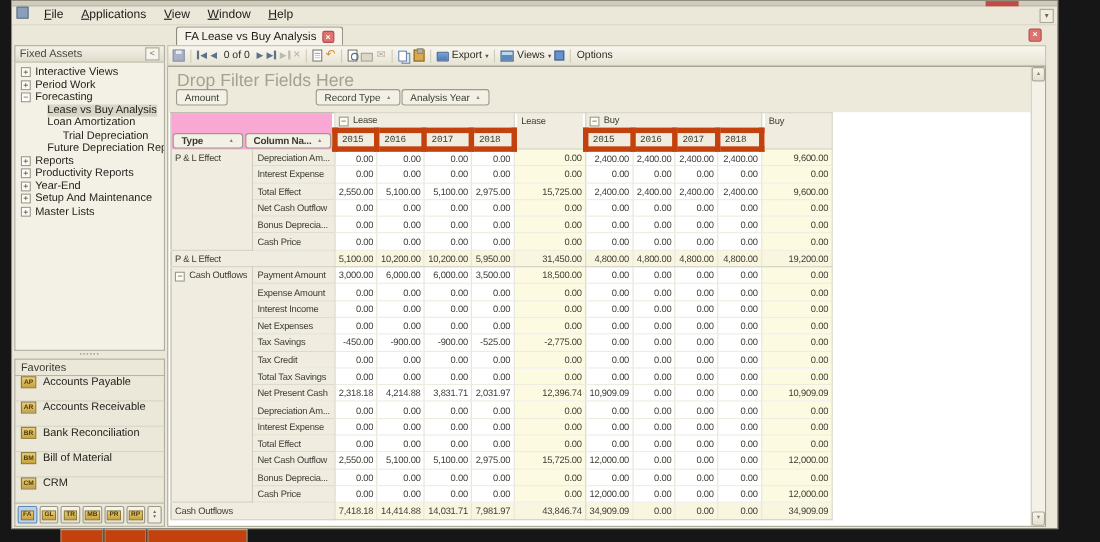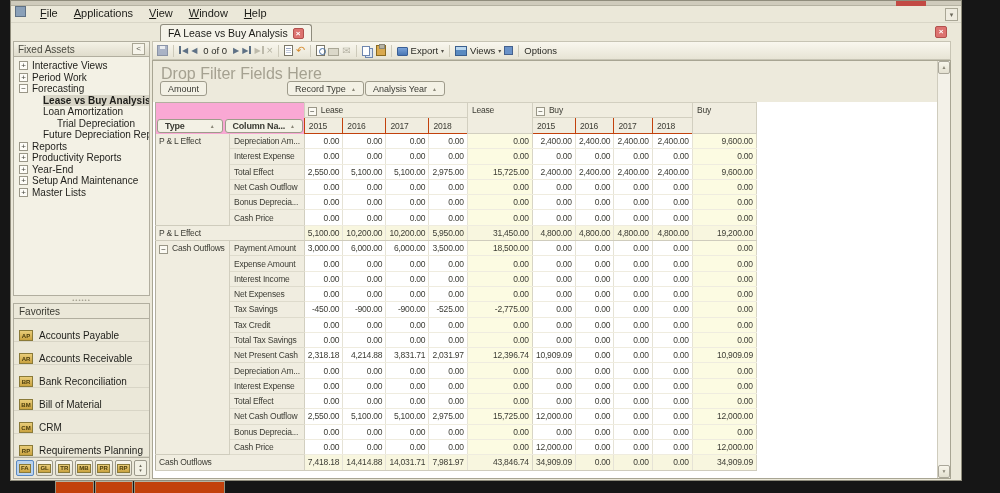--- a/index.html
+++ b/index.html
@@ -26,21 +26,21 @@
     line-height:10px; text-align:center; color:#5a5a50; }
   .treepanel { flex:1; background:#f3f1e5; border:1px solid #b1ae9f; border-top:none; padding-top:3px; overflow:hidden; }
   .treerow { height:11.5px; line-height:11.5px; font-size:10px; color:#1e1e1a; white-space:nowrap; display:flex; align-items:center; }
   .tog { display:inline-block; width:9px; height:9px; border:1px solid #9a9788; background:#fdfcf7;
     font-size:8px; line-height:7px; text-align:center; color:#44443c; margin-right:4px; flex:none; }
   .tlabel.sel { background:#d9d6c8; }
   .splitter { height:7px; display:flex; align-items:center; justify-content:center; color:#a5a292; font-size:6px; letter-spacing:1px; }
   .favhdr { height:16px; background:#ebe8d9; border:1px solid #b1ae9f; font-size:10px; color:#3a3a32;
     display:flex; align-items:center; padding:0 5px; }
   .favlist { background:#ebe8d9; border:1px solid #b1ae9f; border-top:none; }
-  .favitem { height:23px; display:flex; align-items:flex-end; gap:6px; padding:0 5px; border-bottom:1px solid #d8d5c6; }
+  .favitem { height:23px; display:flex; align-items:flex-start; gap:6px; padding:0 5px; border-bottom:1px solid #d8d5c6; }
   .favico { width:14px; height:11px; background:linear-gradient(#e9cd79,#c9a23f); border:1px solid #8a7a38;
     font-size:6px; font-weight:bold; color:#4a3c0c; text-align:center; line-height:10px; flex:none; }
   .favitem span.flabel { font-size:10px; color:#1e1e1a; }
   .modrow { height:21px; display:flex; align-items:center; gap:2px; padding:0 2px; background:#ebe8d9;
     border:1px solid #b1ae9f; border-top:none; }
   .modbtn { width:18px; height:16px; border:1px solid #9b988a; border-radius:2px; background:linear-gradient(#f8f6ec,#e3e0d0);
     display:flex; align-items:center; justify-content:center; }
   .modbtn.active { background:#b9d3ee; border-color:#5a88c0; }
   .modbtn i { font-style:normal; font-size:6px; font-weight:bold; color:#4a3c0c; background:linear-gradient(#e9cd79,#c9a23f);
     border:1px solid #8a7a38; padding:0 1px; line-height:7px; }
@@ -89,21 +89,21 @@
   .fieldbtn { position:absolute; display:inline-flex; align-items:center; gap:5px; background:#f3f1e5; border:1px solid #9e9b8b;
     border-radius:3px; padding:1px 7px; font-size:9px; color:#3a3a33; height:15px; }
   .sortarrow { font-size:5px; color:#8a8778; }
   .pgrid { position:absolute; left:2px; top:41px; border-collapse:collapse; table-layout:fixed;
     font-size:8.5px; color:#3c3c34; border:1px solid #b2afa0; letter-spacing:-0.2px; }
   .pgrid th, .pgrid td { overflow:hidden; white-space:nowrap; }
   .cornerh { background:#f9a8d4; vertical-align:bottom; padding:0 1px 1px 1px; }
   .cornerh .inner { display:flex; gap:2px; }
   .cornerh .fieldbtn { position:static; flex:1; justify-content:space-between; height:14px; }
   .grouph { background:#f0ede0; border:1px solid #d2cfc0; text-align:left; font-weight:normal; padding:1px 3px; height:15px; }
-  .yearh { background:#f0ede0; border:1px solid #c2410c; text-align:left; font-weight:normal; padding:1px 4px; height:16px; }
+  .yearh { background:#f0ede0; border:5px solid #c2410c; text-align:left; font-weight:normal; padding:1px 4px; height:16px;font-family:Liberation Mono, monospace; }
   .tothead { background:#f0ede0; border:1px solid #d2cfc0; text-align:left; font-weight:normal; vertical-align:top; padding:2px 4px; }
   .cbox { display:inline-block; width:9px; height:9px; border:1px solid #9a9788; background:#fbfaf3; font-size:8px;
     line-height:7px; text-align:center; color:#44443c; margin-right:4px; vertical-align:-1px; }
   .pgrid tbody tr { height:15.3px; }
   .typecell { background:#f0ede0; vertical-align:top; border-right:1px solid #d2cfc0; border-bottom:1px solid #cfccbd; padding:2px 3px; }
   .labelcell { background:#f0ede0; border-right:1px solid #d2cfc0; border-bottom:1px solid #dedbcc; padding:0 4px; }
   .totallabel { background:#f0ede0; border-right:1px solid #d2cfc0; border-top:1px solid #cfccbd; border-bottom:1px solid #cfccbd; padding:0 3px; }
   .num { text-align:right; padding:0 3px; background:#fff; border-right:1px solid #e6e3d6; border-bottom:1px solid #efecdf; }
   .num.totcol { background:#fcfbe2; border-right:1px solid #d8d5c6; border-left:1px solid #d8d5c6; }
   tr.trow .num { background:#f8f6df; border-top:1px solid #cfccbd; border-bottom:1px solid #cfccbd; }
@@ -150,21 +150,21 @@
           <span class="tlabel">Interactive Views</span>
         </div>
         <div class="treerow" style="padding-left: 5px;">
           <span class="tog">+</span>
           <span class="tlabel">Period Work</span>
         </div>
         <div class="treerow" style="padding-left: 5px;">
           <span class="tog">−</span>
           <span class="tlabel">Forecasting</span>
         </div>
-        <div class="treerow" style="padding-left: 29px; font-weight: bold;">
+        <div class="treerow" style="padding-left: 29px;">
           <span class="tlabel sel">Lease vs Buy Analysis</span>
         </div>
         <div class="treerow" style="padding-left: 29px;">
           <span class="tlabel">Loan Amortization</span>
         </div>
         <div class="treerow" style="padding-left: 29px; justify-content: center;">
           <span class="tlabel">Trial Depreciation</span>
         </div>
         <div class="treerow" style="padding-left: 29px;">
           <span class="tlabel">Future Depreciation Report</span>
@@ -207,24 +207,20 @@
           <span class="favico">BR</span>
           <span class="flabel">Bank Reconciliation</span>
         </div>
         <div class="favitem">
           <span class="favico">BM</span>
           <span class="flabel">Bill of Material</span>
         </div>
         <div class="favitem">
           <span class="favico">CM</span>
           <span class="flabel">CRM</span>
-        </div>
-        <div class="favitem">
-          <span class="favico">RP</span>
-          <span class="flabel">Requirements Planning</span>
         </div>
       </div>
     <div class="modrow">
         <span class="modbtn active">
           <i>FA</i>
         </span>
         <span class="modbtn">
           <i>GL</i>
         </span>
         <span class="modbtn">

